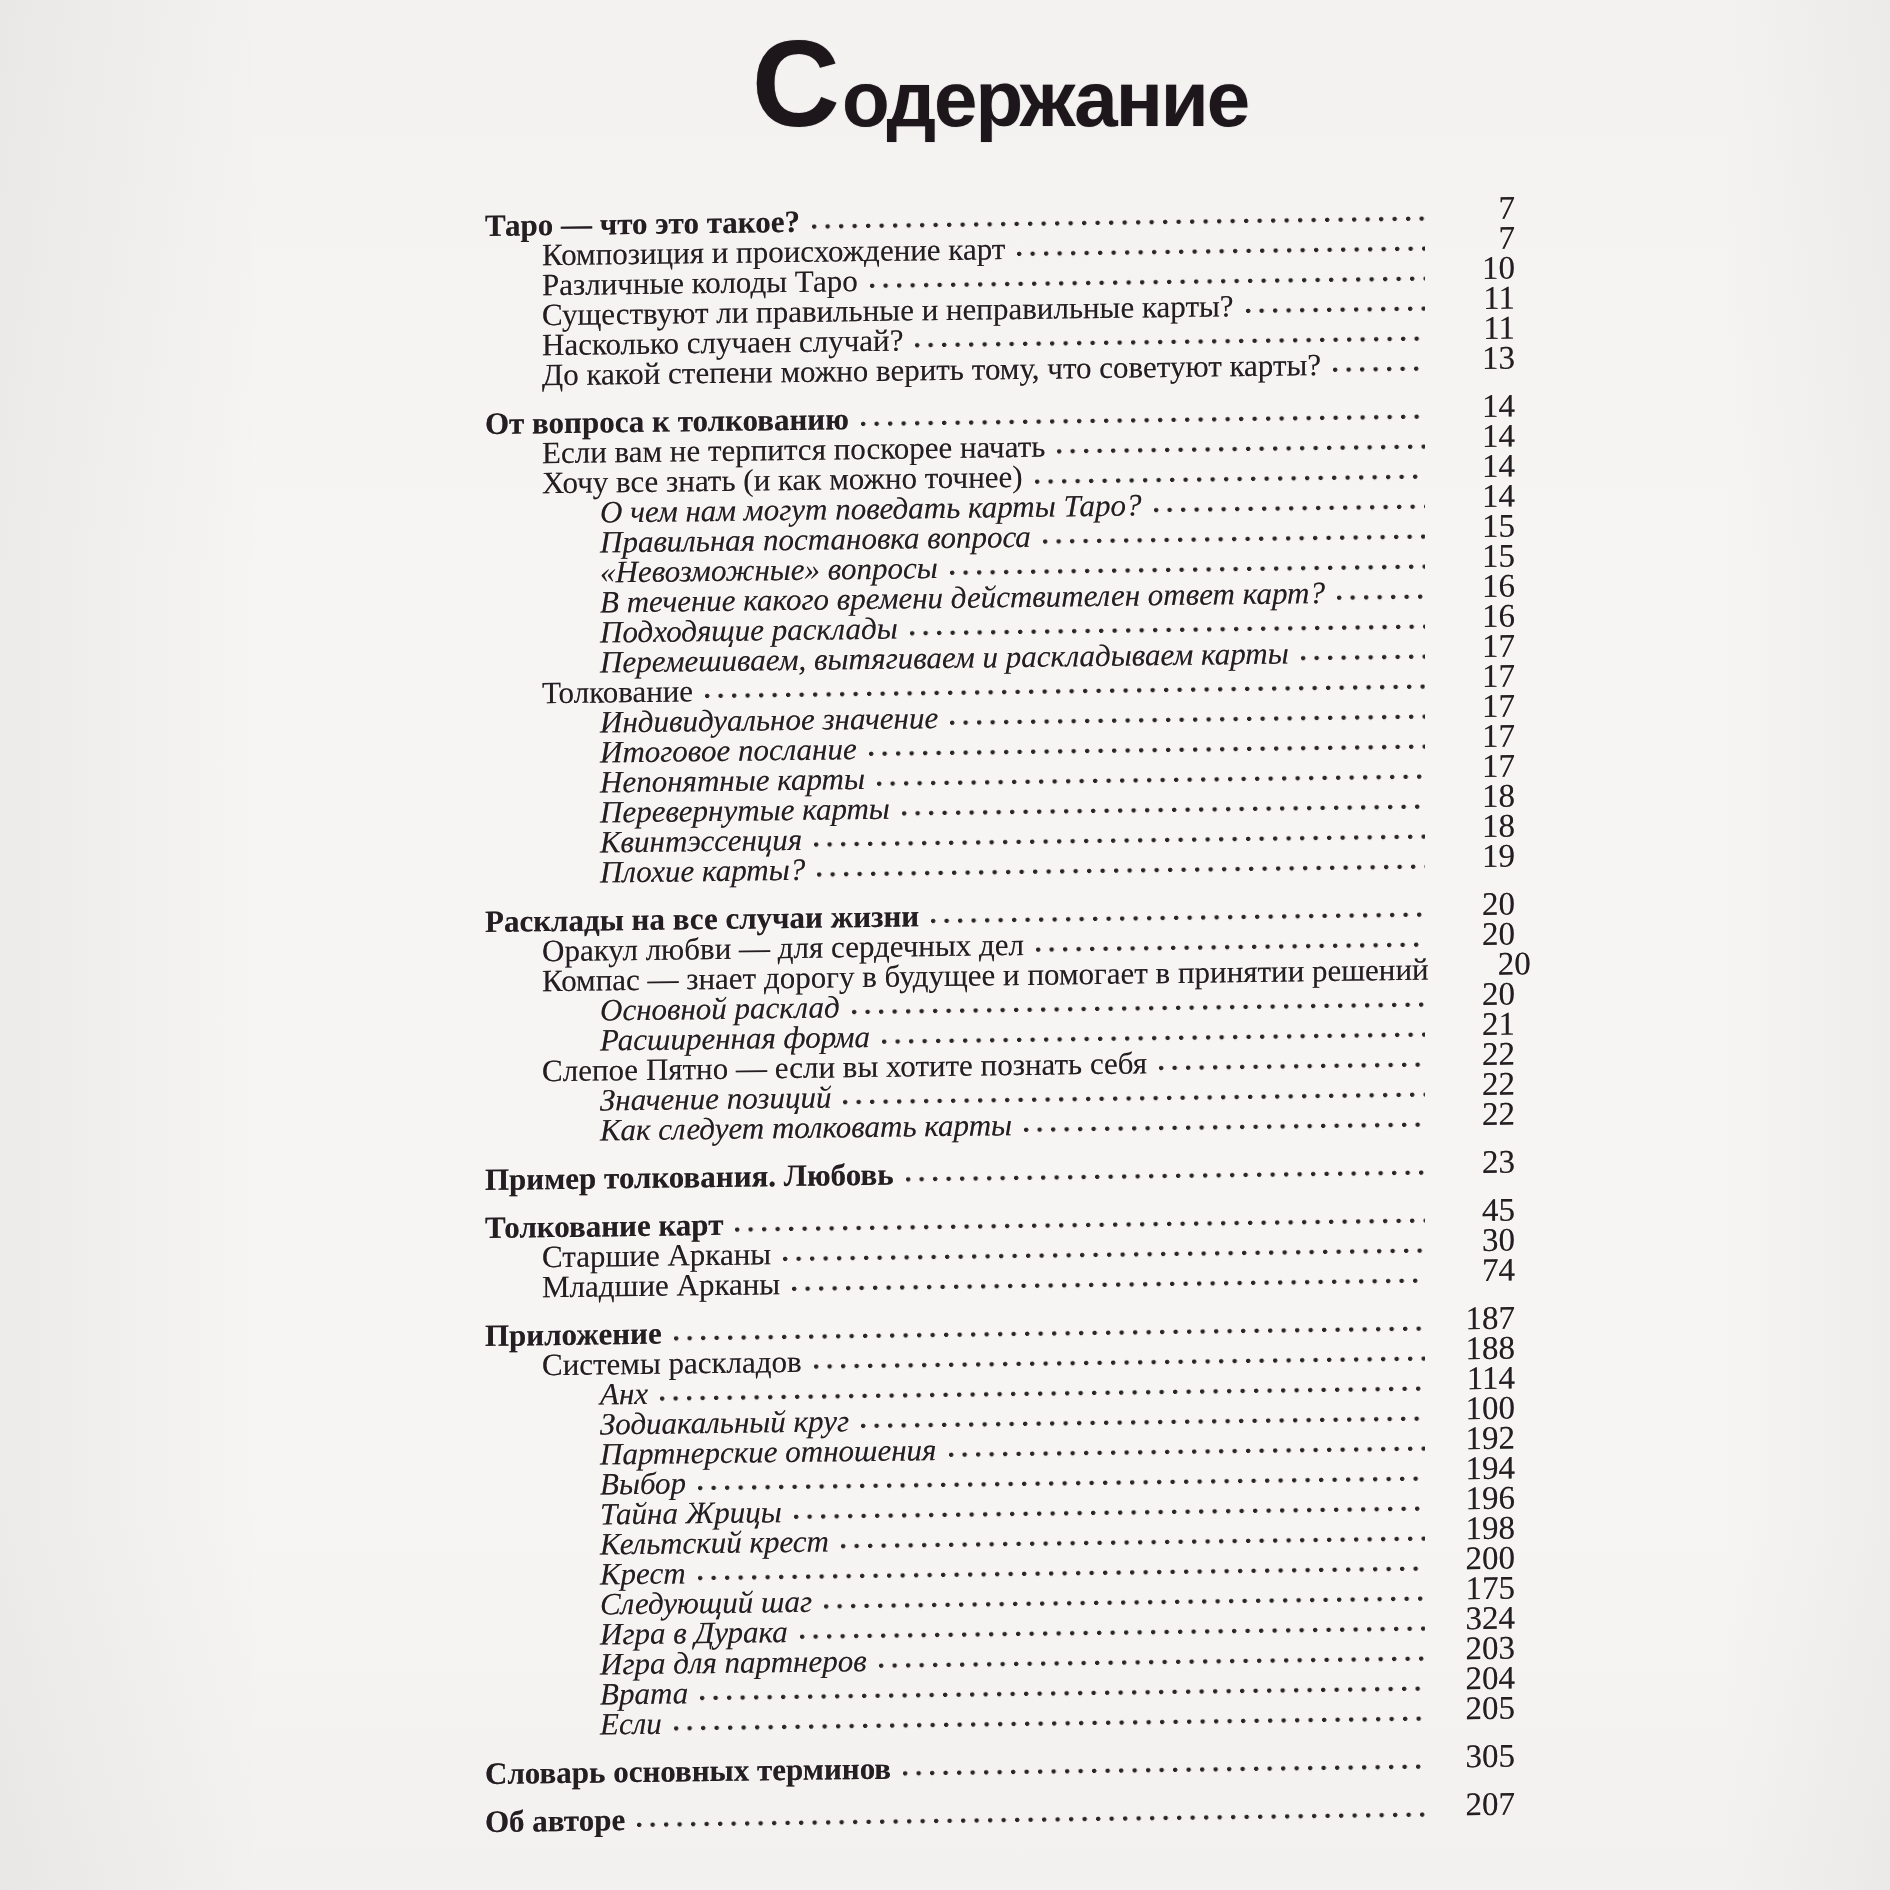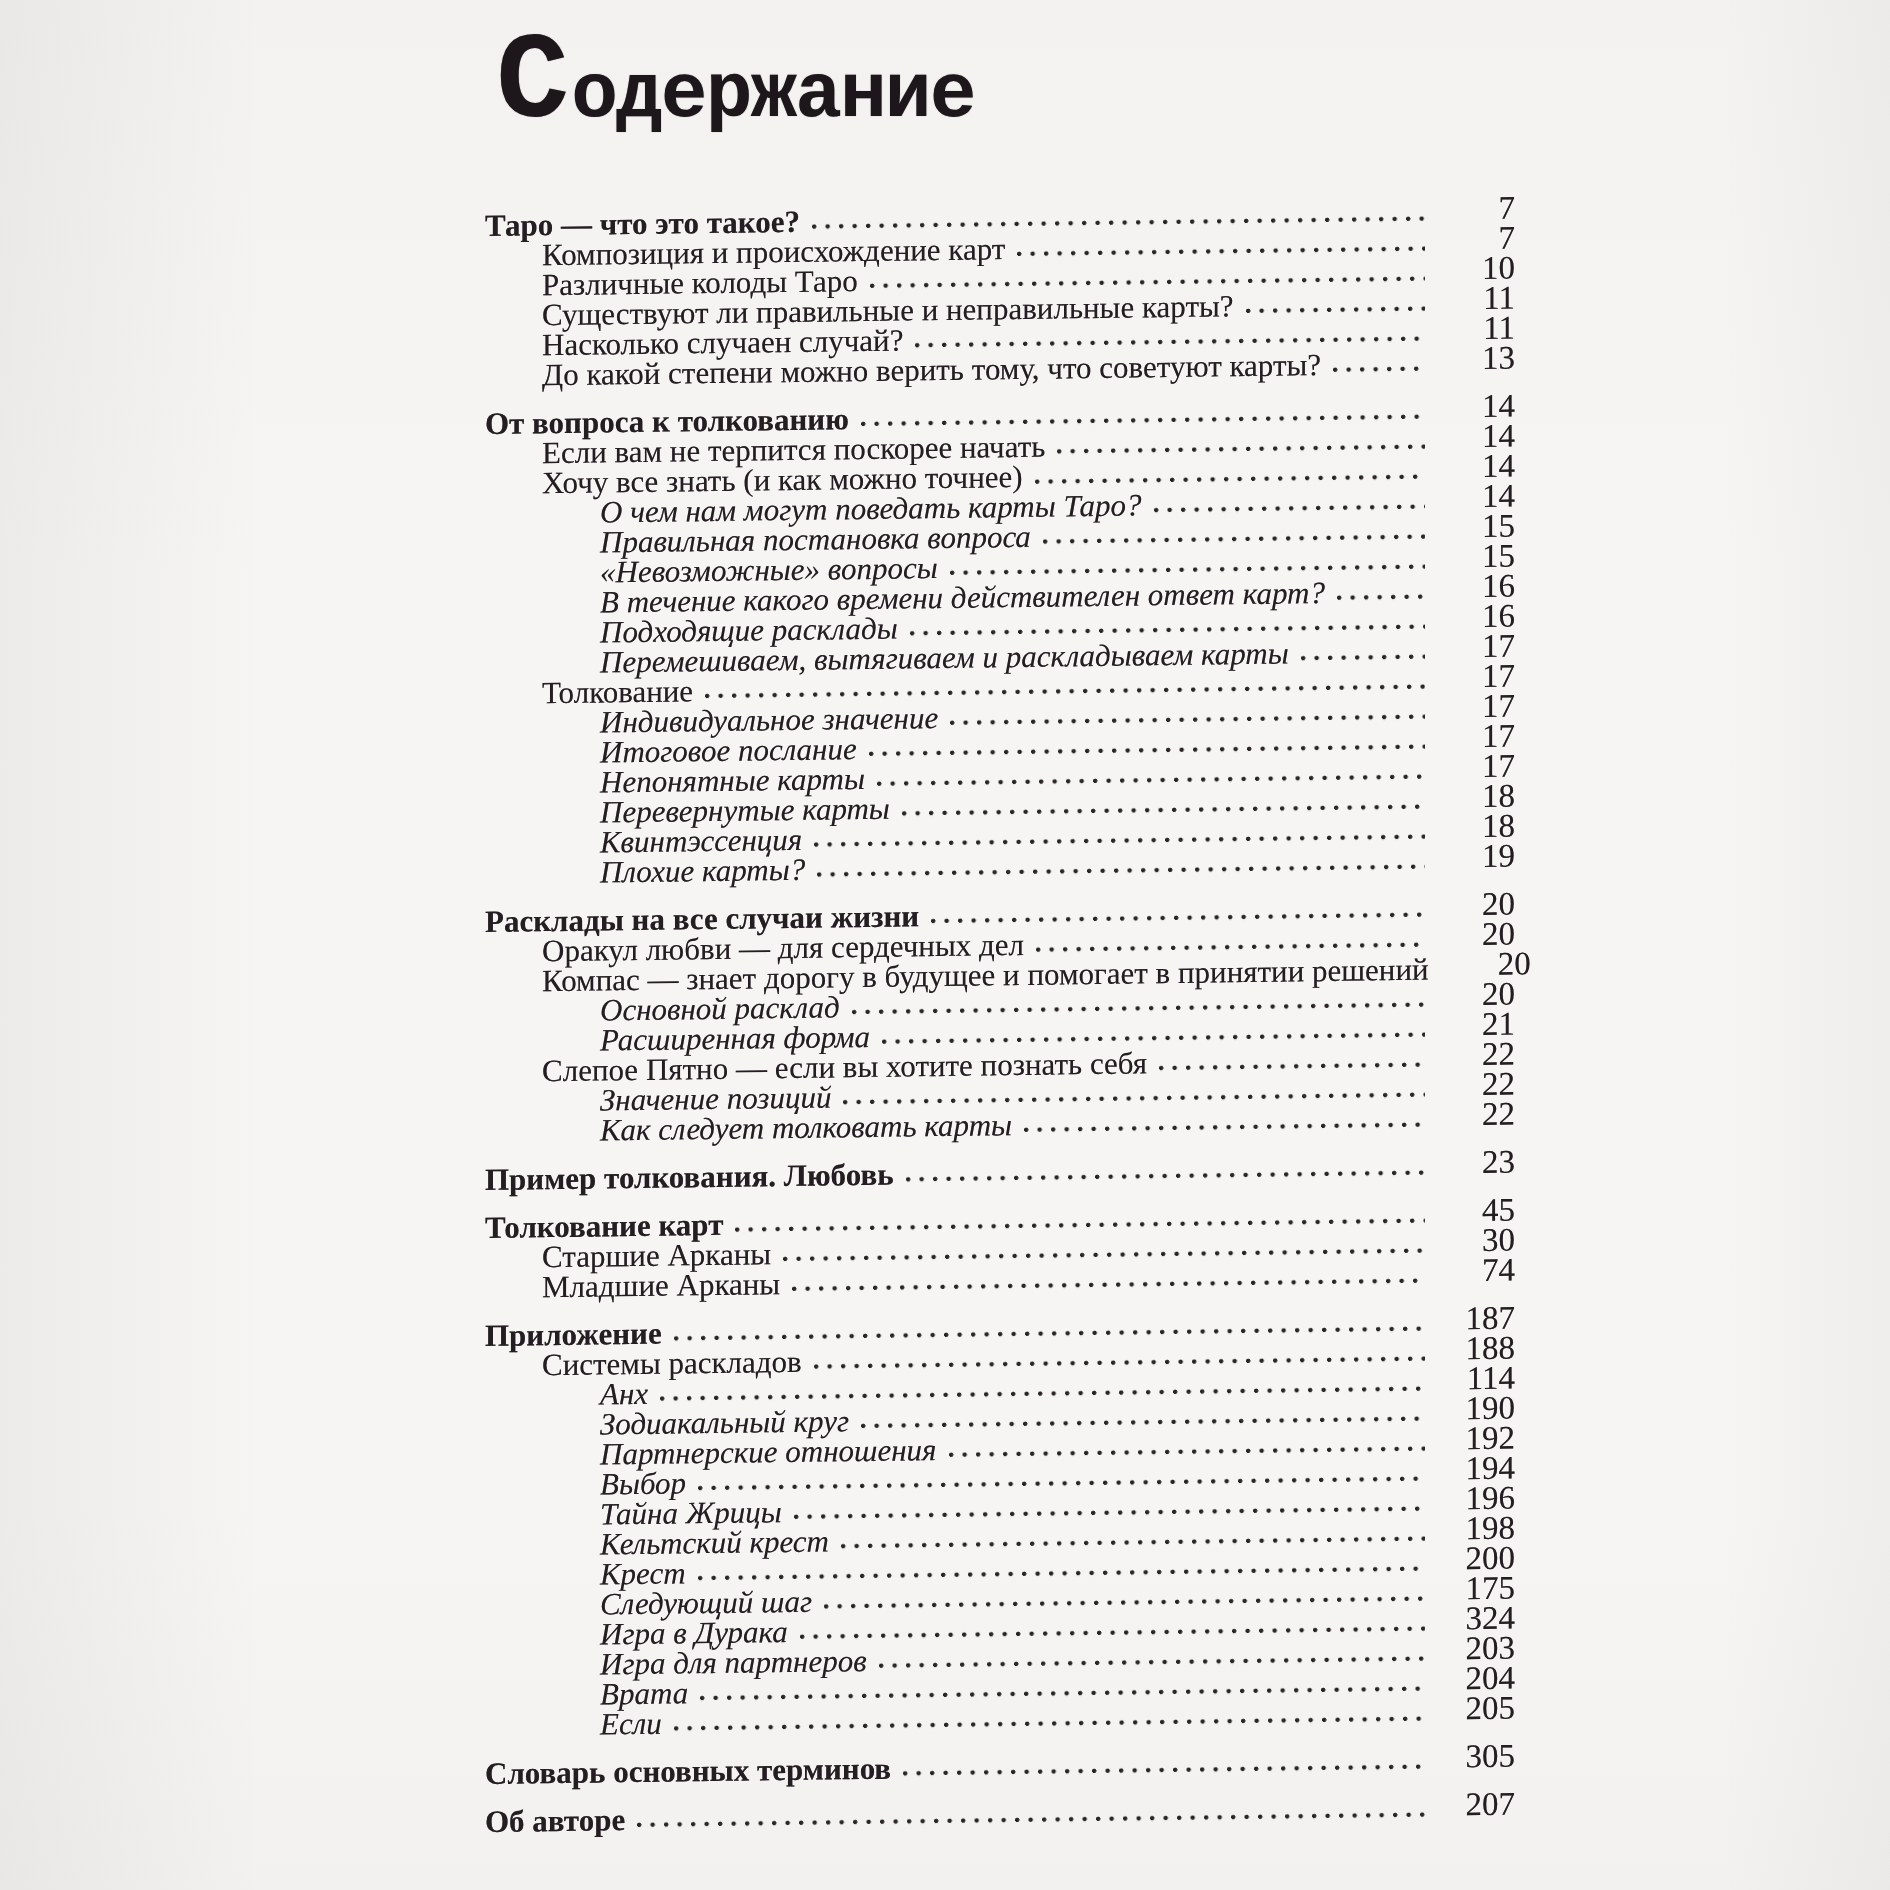--- a/index.html
+++ b/index.html
@@ -10,22 +10,23 @@
     overflow:hidden;
   }
   .page{
     position:relative;width:1890px;height:1890px;
     background:
       linear-gradient(90deg, rgba(60,50,55,0.05), rgba(60,50,55,0) 14%),
       linear-gradient(270deg, rgba(60,50,55,0.04), rgba(60,50,55,0) 9%),
       linear-gradient(180deg, #f3f2f0 0%, #f6f5f3 30%, #f6f5f3 80%, #f2f1ef 100%);
   }
   .title{
-    position:absolute;left:496px;top:14px;width:1030px;margin:0;
-    font-family:Liberation Mono, monospace;
+    position:absolute;left:485px;top:14px;width:1030px;margin:0;
+    text-align:center;
+    font-family:Liberation Sans, sans-serif;
     font-weight:700;
     font-size:78px;
     letter-spacing:-2px;
     color:#1d161b;
     text-shadow:0 0 1px rgba(40,20,40,.45);
   }
   .title::first-letter{
     font-size:122px;
     padding-right:4px;
   }
@@ -250,21 +251,21 @@
     <span class="pagenum">188</span>
   </div>
       <div class="row level-3">
     <span class="label">Анх</span>
     <span class="dots"></span>
     <span class="pagenum">114</span>
   </div>
       <div class="row level-3">
     <span class="label">Зодиакальный круг</span>
     <span class="dots"></span>
-    <span class="pagenum">190</span>
+    <span class="pagenum">100</span>
   </div>
       <div class="row level-3">
     <span class="label">Партнерские отношения</span>
     <span class="dots"></span>
     <span class="pagenum">192</span>
   </div>
       <div class="row level-3">
     <span class="label">Выбор</span>
     <span class="dots"></span>
     <span class="pagenum">194</span>

